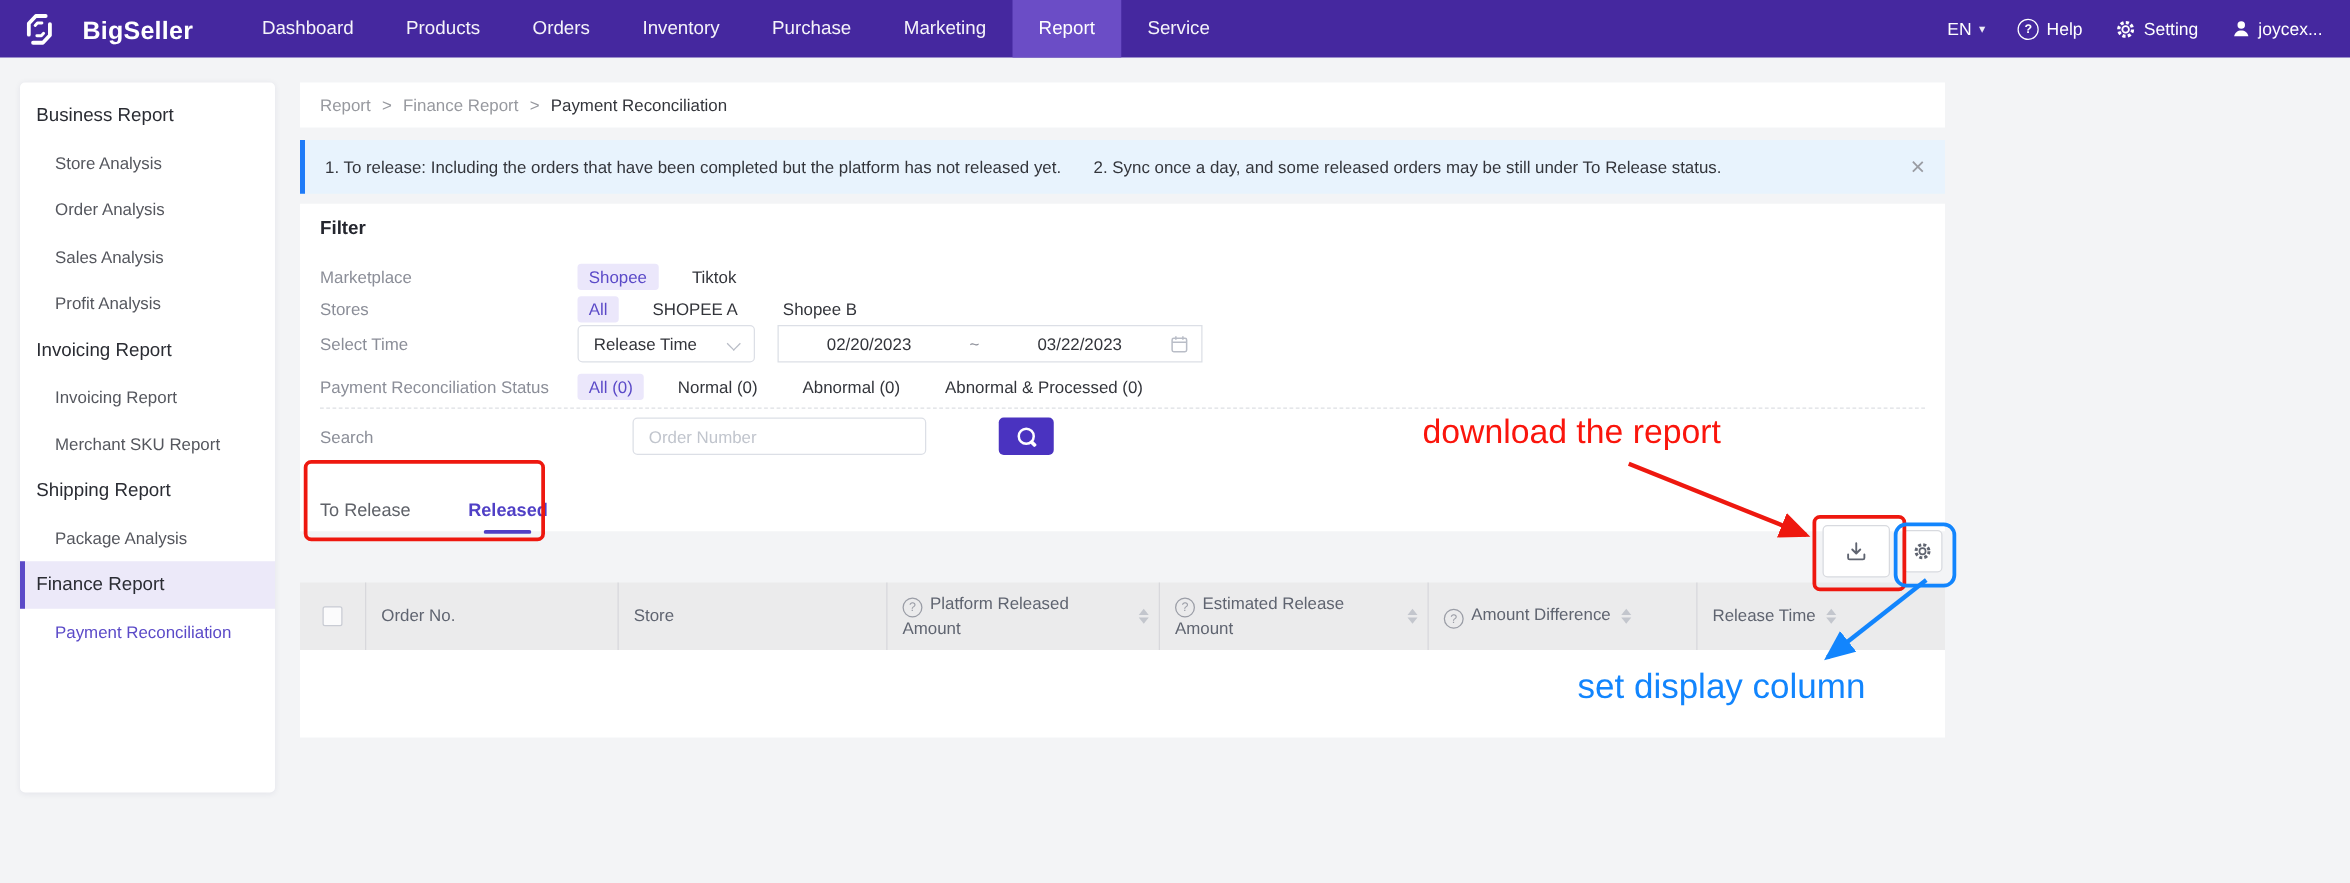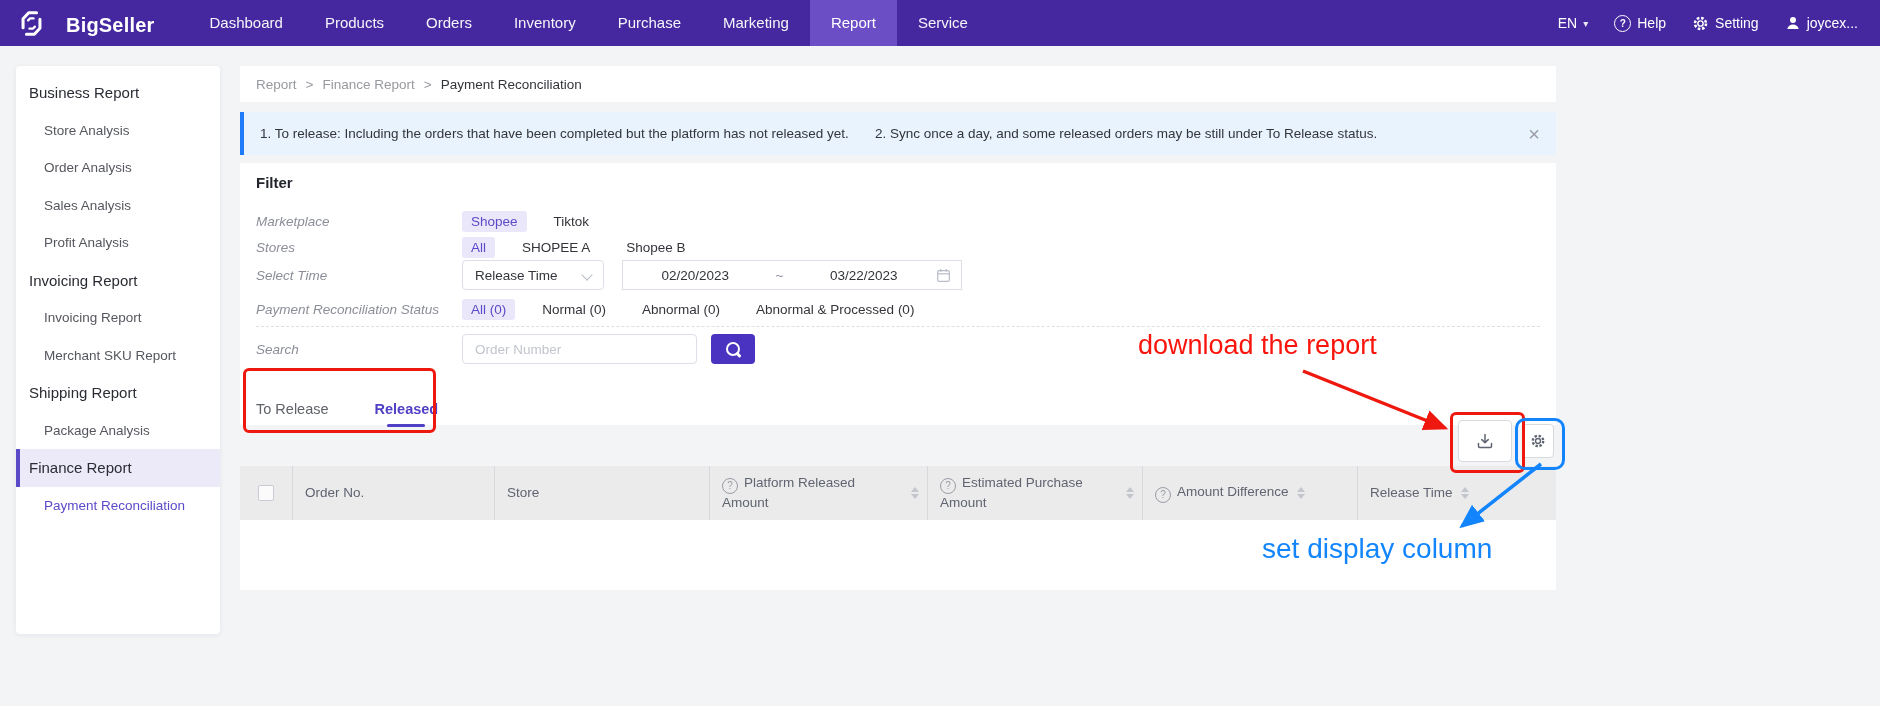--- a/index.html
+++ b/index.html
@@ -31,28 +31,28 @@
   .crumb{position:absolute;left:240px;top:66px;width:1316px;height:36px;background:#fff;display:flex;align-items:center;padding-left:16px;box-sizing:border-box;font-size:13.5px;color:#97999f;gap:9px;}
   .crumb .last{color:#33353b;}
   
   .banner{position:absolute;left:240px;top:112px;width:1316px;height:43px;background:#e8f3fd;border-left:4px solid #1f7bf8;box-sizing:border-box;display:flex;align-items:center;padding:0 16px;font-size:13.5px;color:#33353b;}
   .banner .n2{margin-left:26px;}
   .banner-close{position:absolute;right:16px;top:50%;transform:translateY(-50%);color:#9a9ca3;font-size:20px;line-height:1;cursor:pointer;}
   
   .filter-card{position:absolute;left:240px;top:163px;width:1316px;height:262px;background:#fff;z-index:1;}
   .filter-title{position:absolute;left:16px;top:11px;font-size:15px;font-weight:bold;color:#24262e;}
   .f-row{position:absolute;left:16px;display:flex;align-items:center;}
-  .f-label{width:206px;flex-shrink:0;color:#8b8e98;font-size:13.5px;font-style:italic;}
+  .f-label{width:206px;flex-shrink:0;color:#8b8e98;font-size:13.5px;}
   .chip{padding:3px 9px;border-radius:3px;color:#33353b;font-size:13.5px;margin-right:18px;cursor:pointer;white-space:nowrap;}
   .chip.sel{background:#ebe7fb;color:#5b4ac8;}
   .row-marketplace{top:45px;height:26px;}
   .row-stores{top:71px;height:26px;}
   .row-time{top:97px;height:30px;}
   .row-status{top:133px;height:26px;}
-  .row-search{top:171px;height:30px;}
+  .row-search{top:171px;height:30px;gap:44px;}
   .sel-box{position:relative;width:142px;height:30px;border:1px solid #dcdfe6;border-radius:4px;display:flex;align-items:center;padding-left:12px;box-sizing:border-box;font-size:13.5px;color:#33353b;cursor:pointer;}
   .chev{position:absolute;right:12px;top:10px;width:7px;height:7px;border-right:1.5px solid #b8bcc6;border-bottom:1.5px solid #b8bcc6;transform:rotate(45deg);}
   .date-box{margin-left:18px;width:340px;height:30px;border:1px solid #dcdfe6;border-radius:0;display:flex;align-items:center;box-sizing:border-box;font-size:13.5px;color:#33353b;cursor:pointer;}
   .d-part{flex:1;text-align:center;}
   .d-sep{width:24px;text-align:center;color:#8b8e98;}
   .cal{margin-right:10px;display:flex;}
   .dashed{position:absolute;left:16px;right:16px;top:163px;border-top:1px dashed #dddfe4;}
   .search-input{width:235px;height:30px;border:1px solid #dcdfe6;border-radius:4px;box-sizing:border-box;padding:0 12px;font-size:13.5px;color:#33353b;outline:none;font-family:inherit;}
   .search-input::placeholder{color:#c1c5cd;}
   .search-btn{margin-left:14px;width:44px;height:30px;background:#4a33c0;border-radius:4px;display:flex;align-items:center;justify-content:center;cursor:pointer;}
@@ -251,21 +251,21 @@
       <span class="th-text">Store</span>
     </div>
     <div class="th" style="width:218px;">
       <span class="th-text"><span class="q inl">?</span><span>Platform Released Amount</span></span>
       <span class="sort">
           <span class="up"></span>
           <span class="dn"></span>
         </span>
     </div>
     <div class="th" style="width:215px;">
-      <span class="th-text"><span class="q inl">?</span><span>Estimated Purchase Amount</span></span>
+      <span class="th-text"><span class="q inl">?</span><span>Estimated Release Amount</span></span>
       <span class="sort">
           <span class="up"></span>
           <span class="dn"></span>
         </span>
     </div>
     <div class="th" style="width:215px;">
       <span class="th-text"><span class="q inl">?</span><span>Amount Difference</span></span>
       <span class="sort">
           <span class="up"></span>
           <span class="dn"></span>

